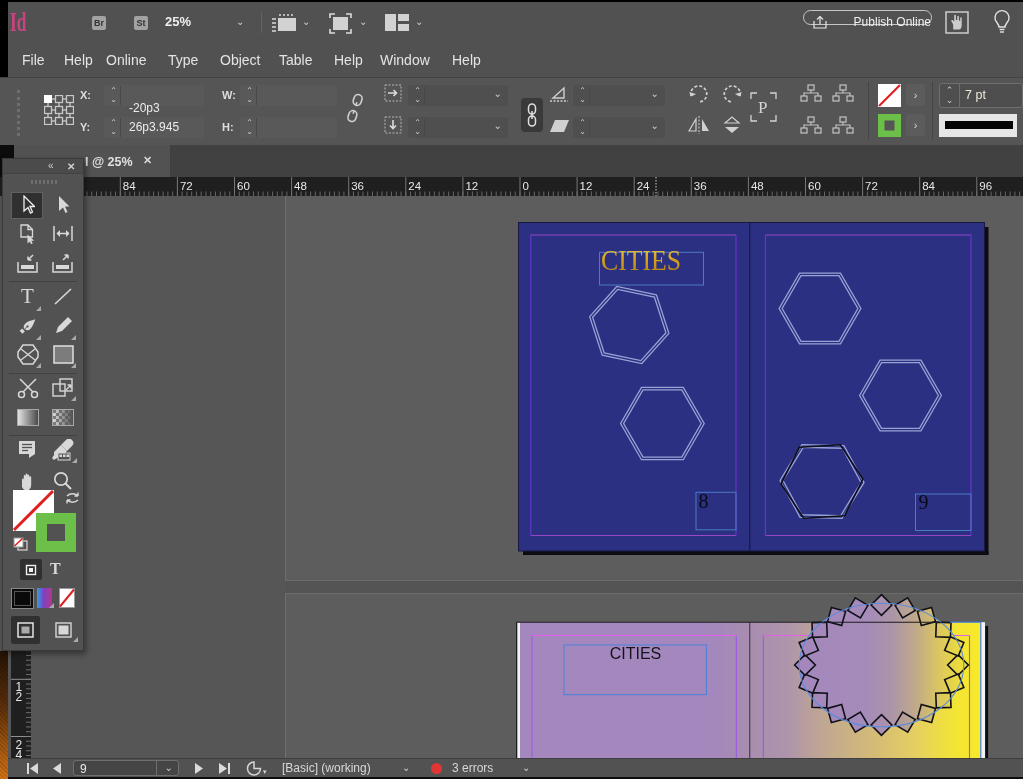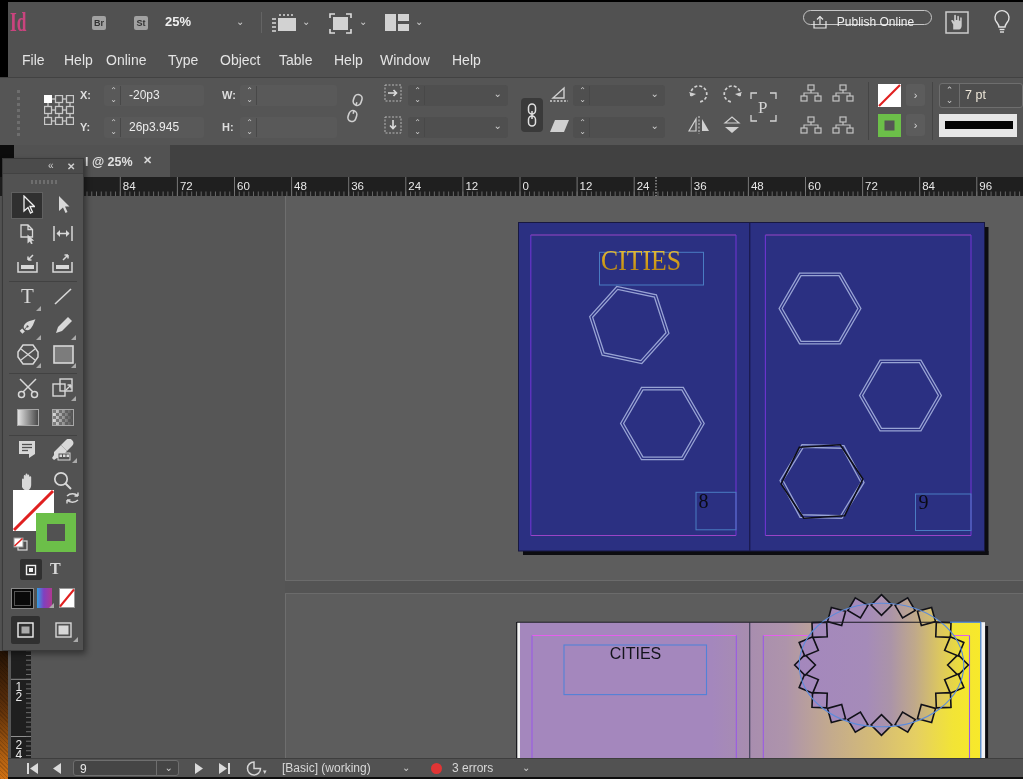--- a/index.html
+++ b/index.html
@@ -46,21 +46,21 @@
         <path d="M17 20 L22 20 L22 16"></path>
       </g>
 </svg>
 <div class="abs chev" style="left:359px;top:16px">⌄</div>
 <svg class="abs" style="left:385px;top:14px" width="24" height="17" viewBox="0 0 24 17">
 <rect x="0" y="0" width="11" height="17" fill="#d2d2d2"></rect>
 <rect x="13" y="0" width="11" height="7" fill="#d2d2d2"></rect>
 <rect x="13" y="10" width="11" height="7" fill="#d2d2d2"></rect>
 </svg>
 <div class="abs chev" style="left:415px;top:16px">⌄</div>
-<div class="abs" style="left:803px;top:10px;width:129px;height:15px;border:1px solid #c6c6c6;border-radius:13px;color:#f0f0f0;font-size:12px;line-height:23px;text-align:center;padding-left:16px">Publish Online</div>
+<div class="abs" style="left:803px;top:10px;width:129px;height:15px;border:1px solid #c6c6c6;border-radius:13px;color:#f0f0f0;font-size:12px;line-height:23px;text-align:right;padding-left:16px">Publish Online</div>
 <svg class="abs" style="left:813px;top:15px" width="14" height="14" viewBox="0 0 14 14" fill="none" stroke="#e8e8e8" stroke-width="1.2">
 <path d="M1 6 L1 13 L13 13 L13 6"></path>
       <path d="M7 9 L7 1.5"></path>
       <path d="M4 4.5 L7 1.5 L10 4.5"></path>
 </svg>
 <svg class="abs" style="left:945px;top:11px" width="24" height="23" viewBox="0 0 24 23">
 <rect x="1" y="1" width="22" height="21" fill="none" stroke="#cccccc" stroke-width="1.5"></rect>
 <path d="M8.2 18.5 L8.2 13.5 L6.4 10.2 C5.9 9.2 7.2 8.5 7.9 9.3 L9.2 10.8 L9.2 4.6 C9.2 3.4 10.9 3.4 10.9 4.6 L10.9 9 L12.3 9 L12.3 5.6 C12.3 4.5 13.9 4.5 13.9 5.7 L13.9 9.6 L15.2 9.8 L15.2 7 C15.2 6 16.7 6 16.7 7.1 L16.7 14.5 C16.7 16.8 15.6 18.5 14 18.5 Z" fill="#cccccc"></path>
 </svg>
 <svg class="abs" style="left:991px;top:9px" width="22" height="26" viewBox="0 0 22 26" fill="none" stroke="#e2e2e2" stroke-width="1.4">
@@ -101,21 +101,21 @@
         <line x1="4" y1="19" x2="4" y2="22"></line>
         <line x1="15" y1="8" x2="15" y2="11"></line>
         <line x1="15" y1="19" x2="15" y2="22"></line>
         <line x1="26" y1="8" x2="26" y2="11"></line>
         <line x1="26" y1="19" x2="26" y2="22"></line>
       </g>
     </svg>
 <div class="lbl" style="left:80px;top:89px">X:</div>
 <div class="fld" style="left:104px;top:85px;width:100px">
       <div class="spin">⌃<br>⌄</div>
-      <span style="position:absolute;left:25px;top:3px">-20p3</span>
+      <span style="position:absolute;left:25px;top:16px">-20p3</span>
     </div>
 <div class="lbl" style="left:80px;top:121px">Y:</div>
 <div class="fld" style="left:104px;top:117px;width:100px">
       <div class="spin">⌃<br>⌄</div>
       <span style="position:absolute;left:25px;top:3px">26p3.945</span>
     </div>
 <div class="lbl" style="left:222px;top:89px">W:</div>
 <div class="fld" style="left:240px;top:85px;width:97px">
       <div class="spin">⌃<br>⌄</div>
     </div>

